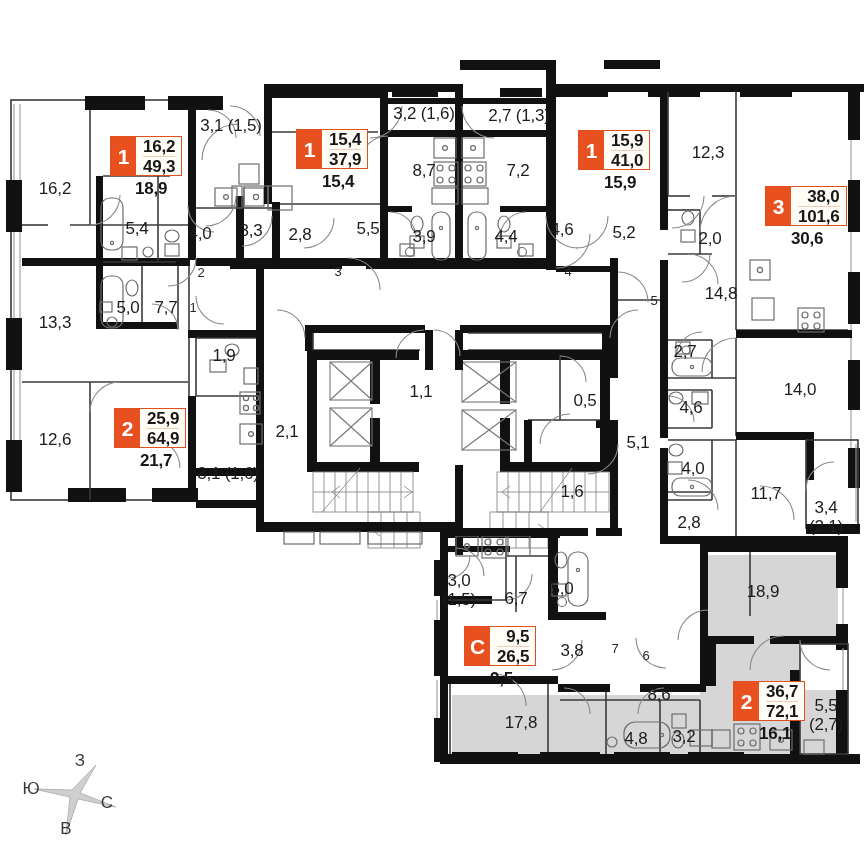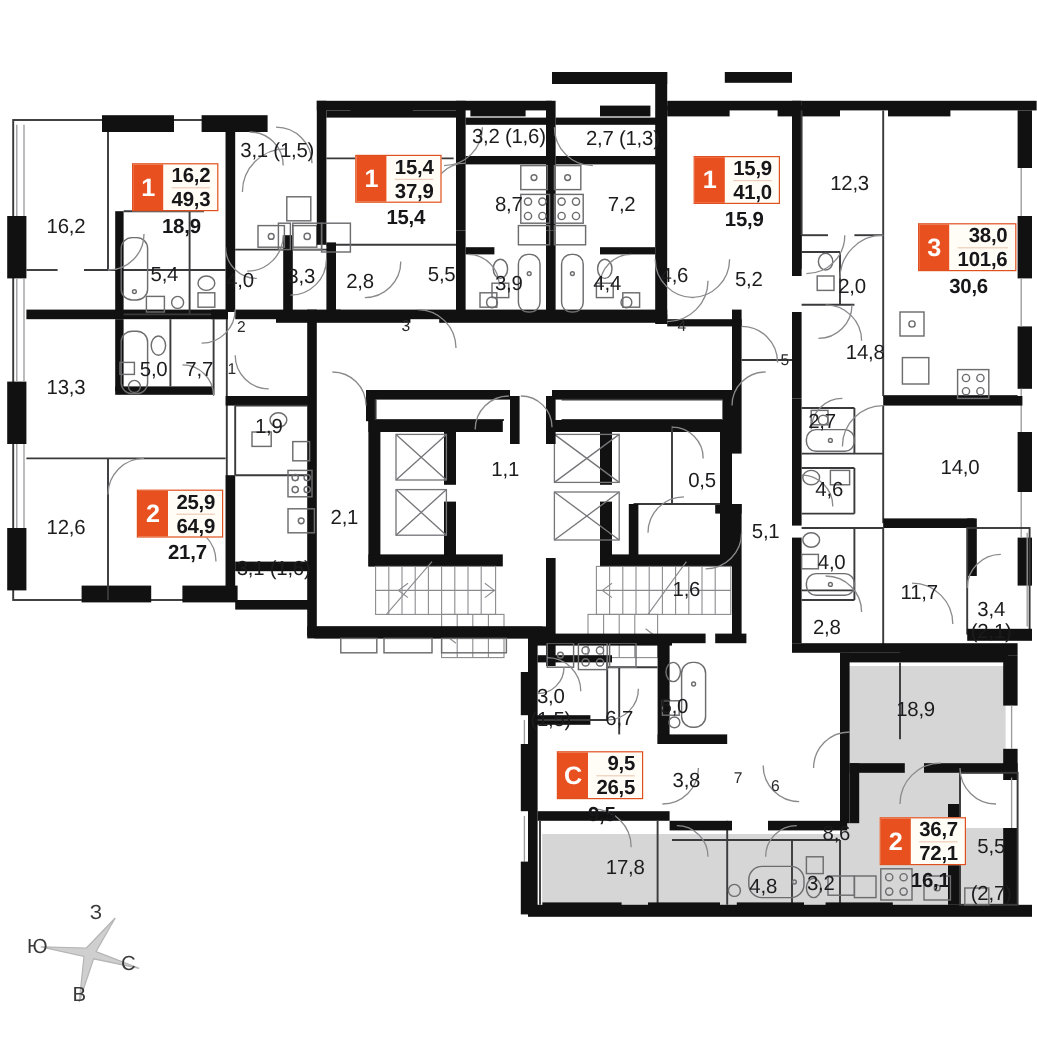--- a/index.html
+++ b/index.html
@@ -669,26 +669,26 @@
       <div class="rm" style="left: 766px; top: 494px;">11,7</div>
       <div class="rm" style="left: 826px; top: 508px;">3,4</div>
       <div class="rm" style="left: 826px; top: 527px;">(2,1)</div>
       <div class="rm" style="left: 228px; top: 474px; text-align: center;">3,1 (1,6)</div>
       <div class="rm" style="left: 459px; top: 581px;">3,0</div>
       <div class="rm" style="left: 459px; top: 600px;">(1,5)</div>
       <div class="rm" style="left: 516px; top: 587px; margin-top: 12px;">6,7</div>
       <div class="rm" style="left: 562px; top: 589px;">5,0</div>
       <div class="rm" style="left: 572px; top: 651px;">3,8</div>
       <div class="rm" style="left: 521px; top: 723px;">17,8</div>
-      <div class="rm" style="left: 659px; top: 695px; margin-left: 38px;">8,6</div>
+      <div class="rm" style="left: 659px; top: 695px;">8,6</div>
       <div class="rm" style="left: 636px; top: 739px;">4,8</div>
       <div class="rm" style="left: 684px; top: 737px;">3,2</div>
       <div class="rm" style="left: 763px; top: 592px;">18,9</div>
       <div class="rm" style="left: 826px; top: 706px;">5,5</div>
-      <div class="rm" style="left: 826px; top: 725px; margin-top: 20px;">(2,7)</div>
+      <div class="rm" style="left: 826px; top: 725px;">(2,7)</div>
     </div>
 
   <div id="entrance-labels">
       <div class="rm small" style="left: 201px; top: 272px;">2</div>
       <div class="rm small" style="left: 193px; top: 307px;">1</div>
       <div class="rm small" style="left: 338px; top: 271px;">3</div>
       <div class="rm small" style="left: 568px; top: 271px;">4</div>
       <div class="rm small" style="left: 654px; top: 300px;">5</div>
       <div class="rm small" style="left: 615px; top: 648px;">7</div>
       <div class="rm small" style="left: 646px; top: 655px;">6</div>

